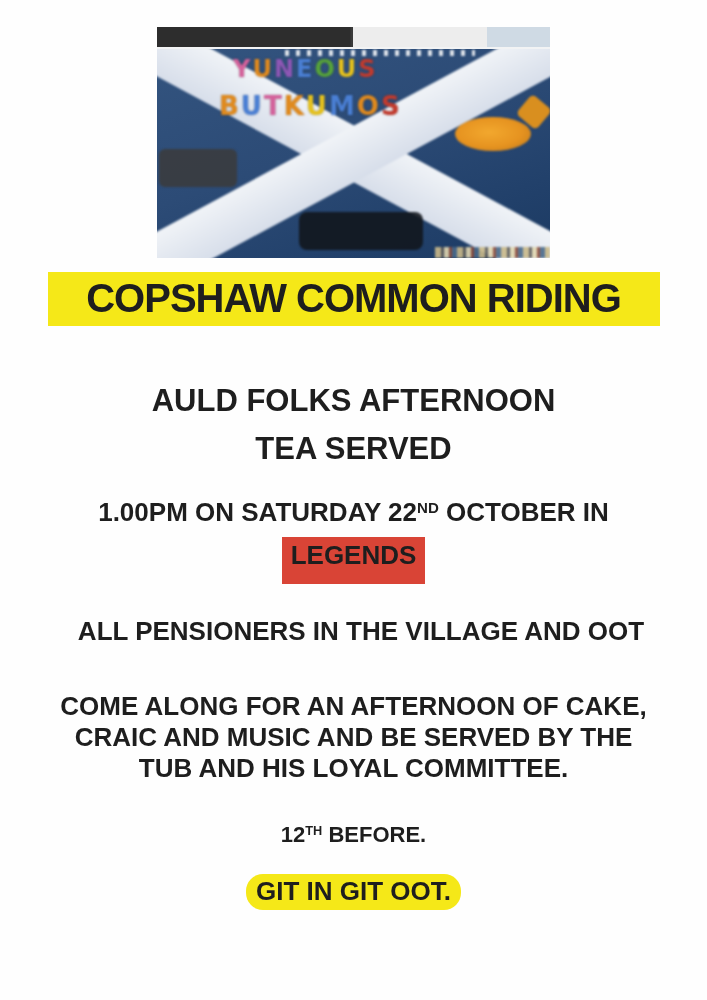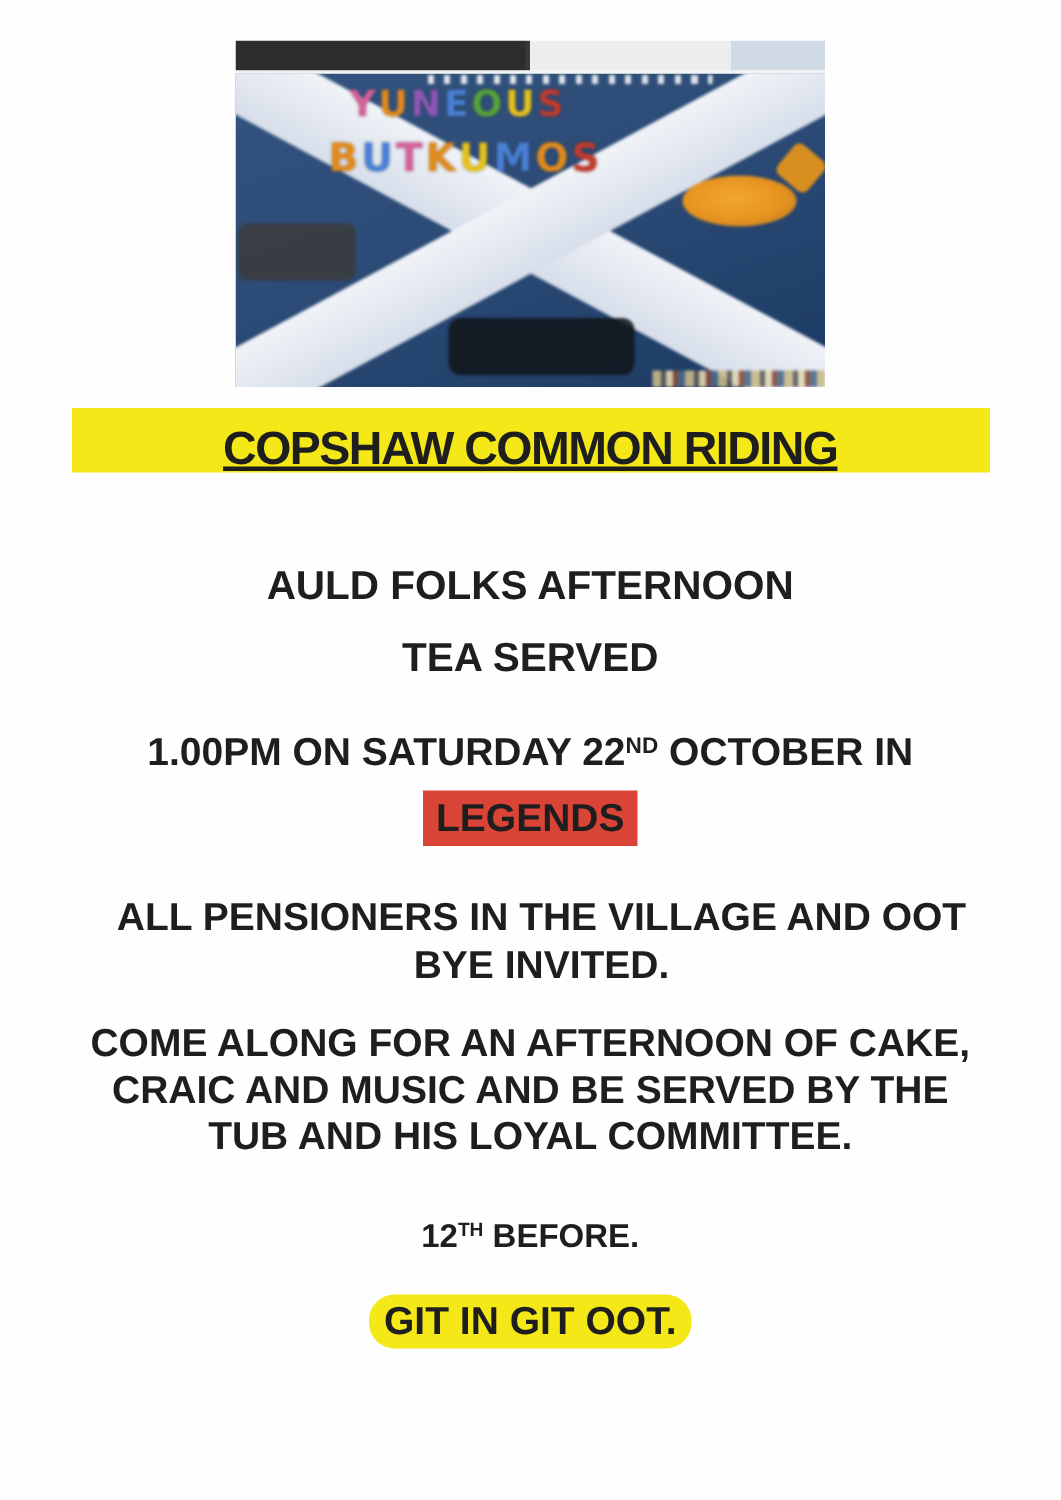--- a/index.html
+++ b/index.html
@@ -35,29 +35,29 @@
   .dark-blob-bottom { position:absolute; left:142px; top:163px; width:124px; height:38px; background:#11161b; opacity:.88; border-radius:8px; }
   .fish-body { position:absolute; left:298px; top:68px; width:76px; height:34px; border-radius:50%;
     background:radial-gradient(ellipse at 45% 45%,#f2a82e 0%,#e69320 55%,#b9751a 100%); }
   .fish-tail { position:absolute; left:364px; top:50px; width:26px; height:26px; border-radius:5px;
     background:#d98f1f; transform:rotate(40deg); }
   .bottom-strip { position:absolute; left:278px; bottom:0; right:0; height:11px; opacity:.9;
     background:repeating-linear-gradient(90deg,#c9b98a 0 6px,#5a5a5a 6px 9px,#e0d6b0 9px 14px,#8a4a3a 14px 17px,#4a6a8a 17px 22px); }
 
   
   .banner {
-    width:612px; height:43px; margin:14px auto 0;
-    font-size:31px; line-height:53px; letter-spacing:-1px; white-space:nowrap;text-decoration:underline;
+    width:612px; height:54px; margin:14px auto 0;
+    font-size:40px; line-height:53px; letter-spacing:-1px; white-space:nowrap;
   }
-  .heading { margin-top:51px; font-size:27px; line-height:48px; }
+  .heading { margin-top:51px; font-size:31px; line-height:48px; }
   .when { margin-top:22px; font-size:26px; line-height:34px; }
   .venue-line { margin-top:4px; }
-  .venue { display:inline-block; padding:1px 9px 2px; }
+  .venue { display:inline-block; padding:1px 9px 12px; }
   .invite { margin-top:31px; font-size:26px; line-height:32px;padding-left:15px; }
-  .desc { margin-top:21px; font-size:26px; line-height:31px; }
+  .desc { margin-top:44px; font-size:26px; line-height:31px; }
   .rsvp { margin-top:37px; font-size:22px; line-height:28px; }
   .footer-line { margin-top:22px; font-size:26px; }
   .footer-band { display:inline-block; padding:2px 10px 3px; }
   .sup { font-size:58%; position:relative; top:-0.55em; letter-spacing:0; }
 </style>
 </head>
 <body>
 
 <div class="page">
 
@@ -105,21 +105,20 @@
 
   <div class="when">
     <div><span>1.00PM ON SATURDAY 22</span><span class="sup">ND</span><span> OCTOBER IN</span></div>
     <div class="venue-line">
       <span class="venue" style="background-color: rgb(217, 68, 54);">LEGENDS</span>
     </div>
   </div>
 
   <div class="invite">
     <div>ALL PENSIONERS IN THE VILLAGE AND OOT</div>
-    <div>BYE INVITED.</div>
   </div>
 
   <div class="desc">
     <div>COME ALONG FOR AN AFTERNOON OF CAKE,</div>
     <div>CRAIC AND MUSIC AND BE SERVED BY THE</div>
     <div>TUB AND HIS LOYAL COMMITTEE.</div>
   </div>
 
   <div class="rsvp">
     <div><span>12</span><span class="sup">TH</span><span> BEFORE.</span></div>

